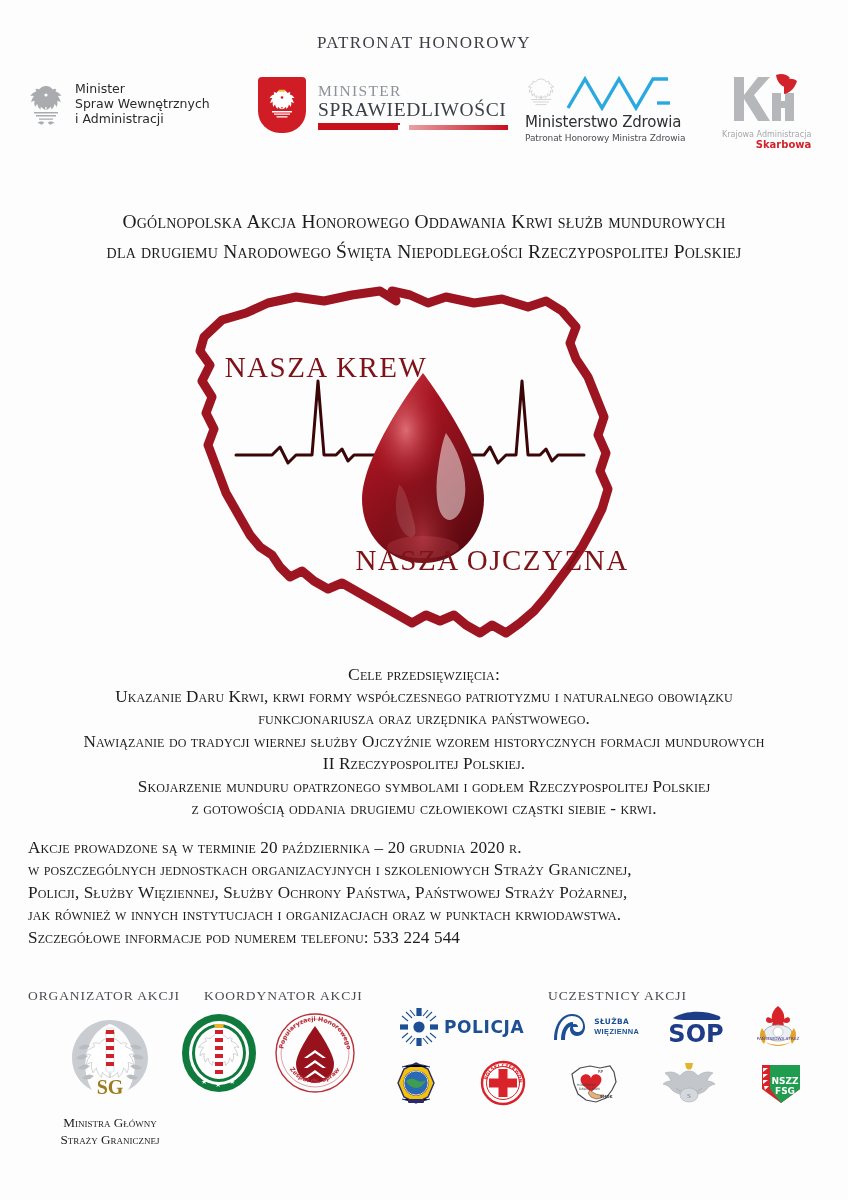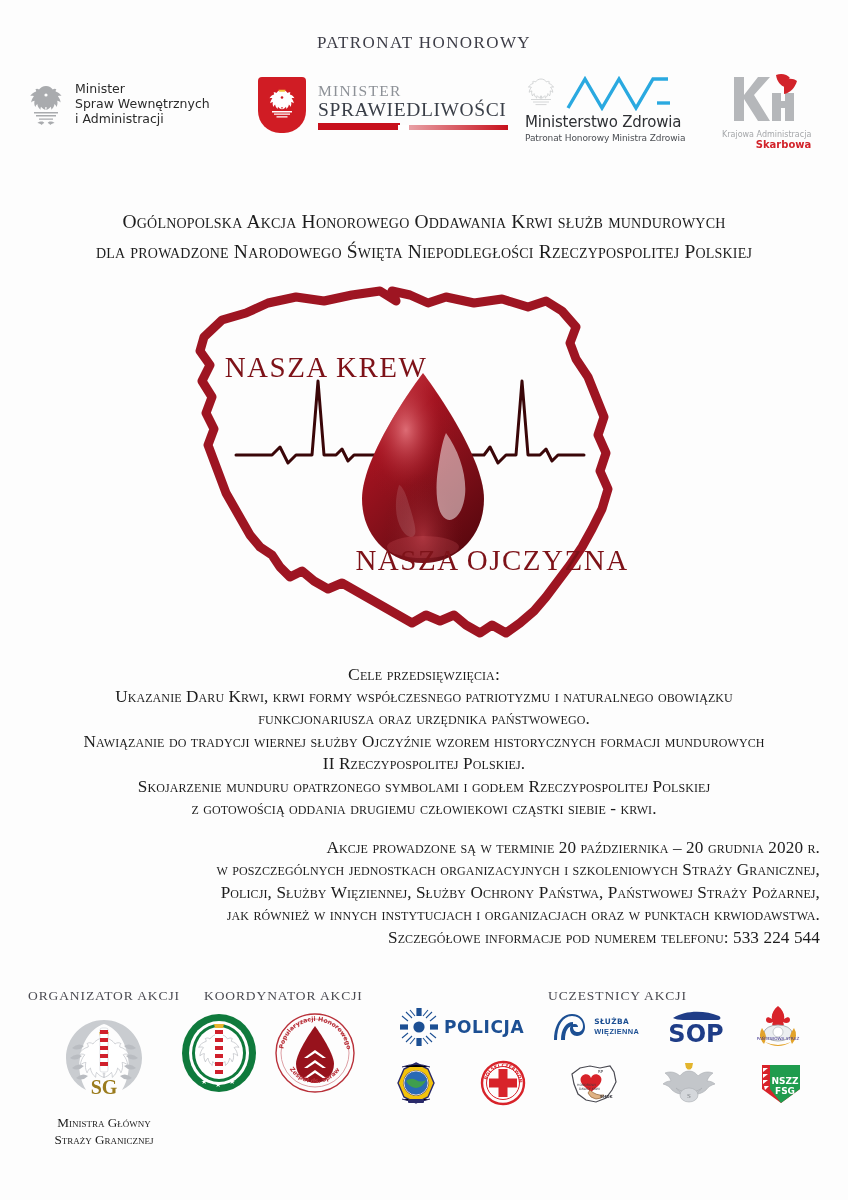--- a/index.html
+++ b/index.html
@@ -161,21 +161,21 @@
     font-family: "Liberation Serif", serif;
     font-variant: small-caps;
     font-size: 17.2px;
     line-height: 22.5px;
     color: #1c1c1c;
     letter-spacing: 0.1px;
   }
   .goals .goals-head { font-size: 17.6px; }
   .schedule {
     margin-top: 16px;
-    text-align: right;
+    text-align: left;
     padding: 0 28px;
   }
 
   
   .footer {
     position: absolute;
     left: 0; right: 0; bottom: 0;
     height: 218px;
   }
   .foot-label {
@@ -184,21 +184,21 @@
     font-size: 13.5px;
     letter-spacing: 0.9px;
     color: #4b4b52;
     text-transform: uppercase;
     white-space: nowrap;
   }
   #lbl-organizer { left: 28px; top: 6px; }
   #lbl-coordinator { left: 204px; top: 6px; }
   #lbl-participants { left: 548px; top: 6px; }
 
-  .org-block { position: absolute; left: 29px; top: 32px; width: 150px; text-align: center; }
+  .org-block { position: absolute; left: 35px; top: 32px; width: 150px; text-align: center; }
   .org-caption {
     font-family: "Liberation Serif", serif;
     font-variant: small-caps;
     font-size: 13.2px;
     line-height: 17px;
     color: #1c1c1c;
     margin-top: 12px;
   }
 
   .coord-block { position: absolute; left: 178px; top: 28px; display: flex; gap: 12px; align-items: center; }
@@ -284,21 +284,21 @@
         <path d="M48 4c5-2 11-1 14 3-3 2-5 5-5 9-4-1-8-5-9-12z" fill="#d2232a"></path>
         <path d="M56 10c4-3 9-3 13 0-2 7-7 12-13 13z" fill="#d2232a"></path>
       </svg>
       <div class="kas-l1">Krajowa Administracja</div>
       <div class="kas-l2">Skarbowa</div>
     </div>
   </div>
 
   <div class="headline">
     <div>Ogólnopolska Akcja Honorowego Oddawania Krwi służb mundurowych</div>
-    <div>dla prowadzone Narodowego Święta Niepodległości Rzeczypospolitej Polskiej</div>
+    <div>dla drugiemu Narodowego Święta Niepodległości Rzeczypospolitej Polskiej</div>
   </div>
 
   <div class="emblem">
     <svg viewBox="0 0 480 360" xmlns="http://www.w3.org/2000/svg">
       <defs>
         <linearGradient id="dropGrad" x1="0.25" y1="0.08" x2="0.8" y2="0.95">
           <stop offset="0%" stop-color="#c0303b"></stop>
           <stop offset="22%" stop-color="#a31320"></stop>
           <stop offset="55%" stop-color="#85101a"></stop>
           <stop offset="100%" stop-color="#5c080f"></stop>

